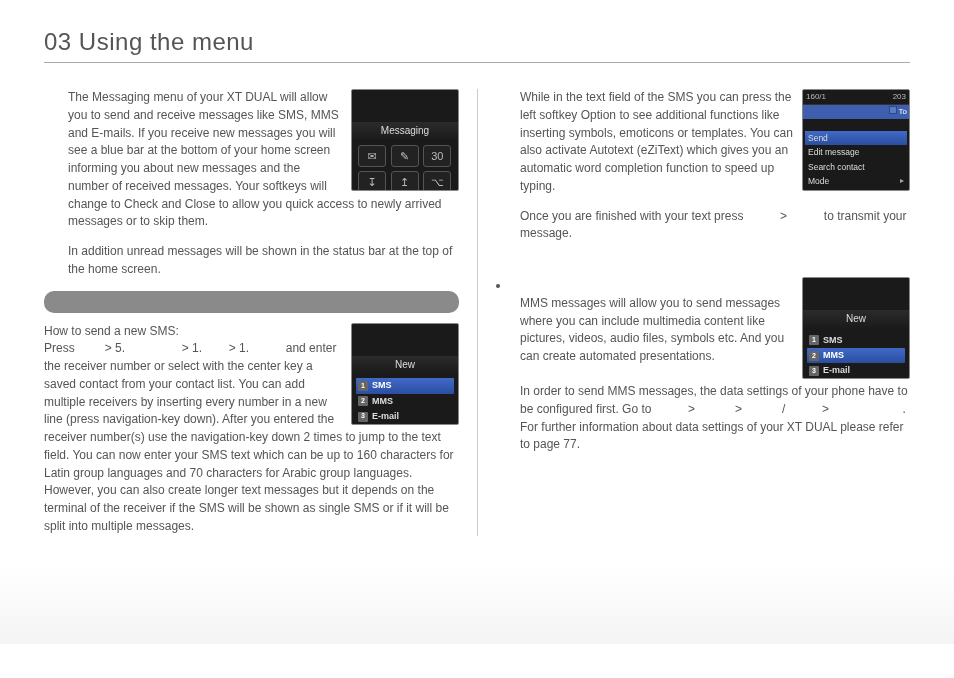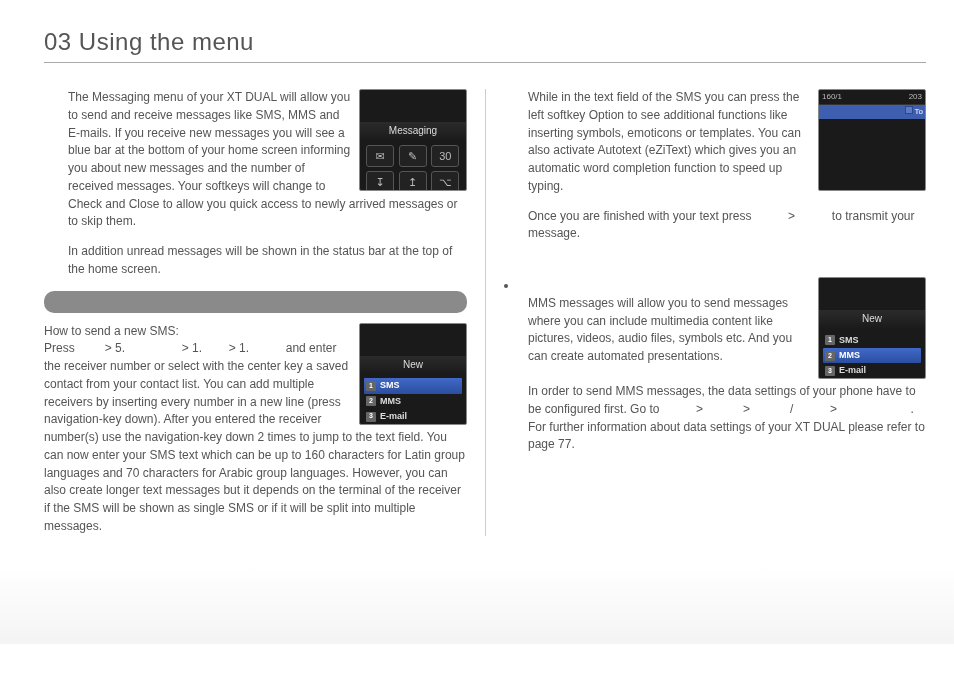--- a/index.html
+++ b/index.html
@@ -1,18 +1,18 @@
 <!DOCTYPE html>
 <html><head>
 <meta charset="utf-8">
 <style>
   * { box-sizing: border-box; margin: 0; padding: 0; }
   html, body { width: 954px; height: 678px; font-family: Arial, Helvetica, sans-serif; background: #fff; color: #444; }
   .page {
-    width: 954px; height: 644px; padding: 28px 28px 20px 44px; position: relative;
+    width: 954px; height: 644px; padding: 28px 44px 20px 44px; position: relative;
     background: linear-gradient(to bottom, #fff 0%, #fff 88%, #f4f4f4 100%);
   }
   .header-title {
     font-size: 24px; font-weight: 300; color: #555; letter-spacing: 0.5px;
   }
   .rule { border: none; border-top: 1px solid #aaa; margin-top: 6px; margin-bottom: 26px; }
   .columns { display: flex; gap: 0; }
   .col { width: 50%; position: relative; font-size: 12px; line-height: 1.48; color: #555; }
   .col.left { padding-right: 18px; }
   .col.right { padding-left: 18px; border-left: 1px solid #ccc; }
@@ -150,20 +150,27 @@
         <div class="float-img shot" style="height:102px;">
           <div class="text-shot-top">
             <span>160/1</span>
             <span>203</span>
           </div>
           <div class="text-shot-to">
             <span class="box"></span>
             <span>To</span>
           </div>
           <div style="height:12px"></div>
+          <div class="menu-area">
+            <div class="menu-item sel">Send</div>
+            <div class="menu-item">Edit message</div>
+            <div class="menu-item">Search contact</div>
+            <div class="menu-item"><span>Mode</span><span class="arrow">▸</span></div>
+            <div class="menu-item"><span>Delivery report</span><span class="arrow">▸</span></div>
+          </div>
 
         </div>
         <p class="para">While in the text field of the SMS you can press the left softkey Option to see additional functions like inserting symbols, emoticons or templates. You can also activate Autotext (eZiText) which gives you an automatic word completion function to speed up typing.</p>
       </div>
 
       <p class="para" style="white-space: pre-wrap;">Once you are finished with your text press           &gt;           to transmit your message.</p>
 
       <div style="height:22px"></div>
 
       <div class="clearfix">

